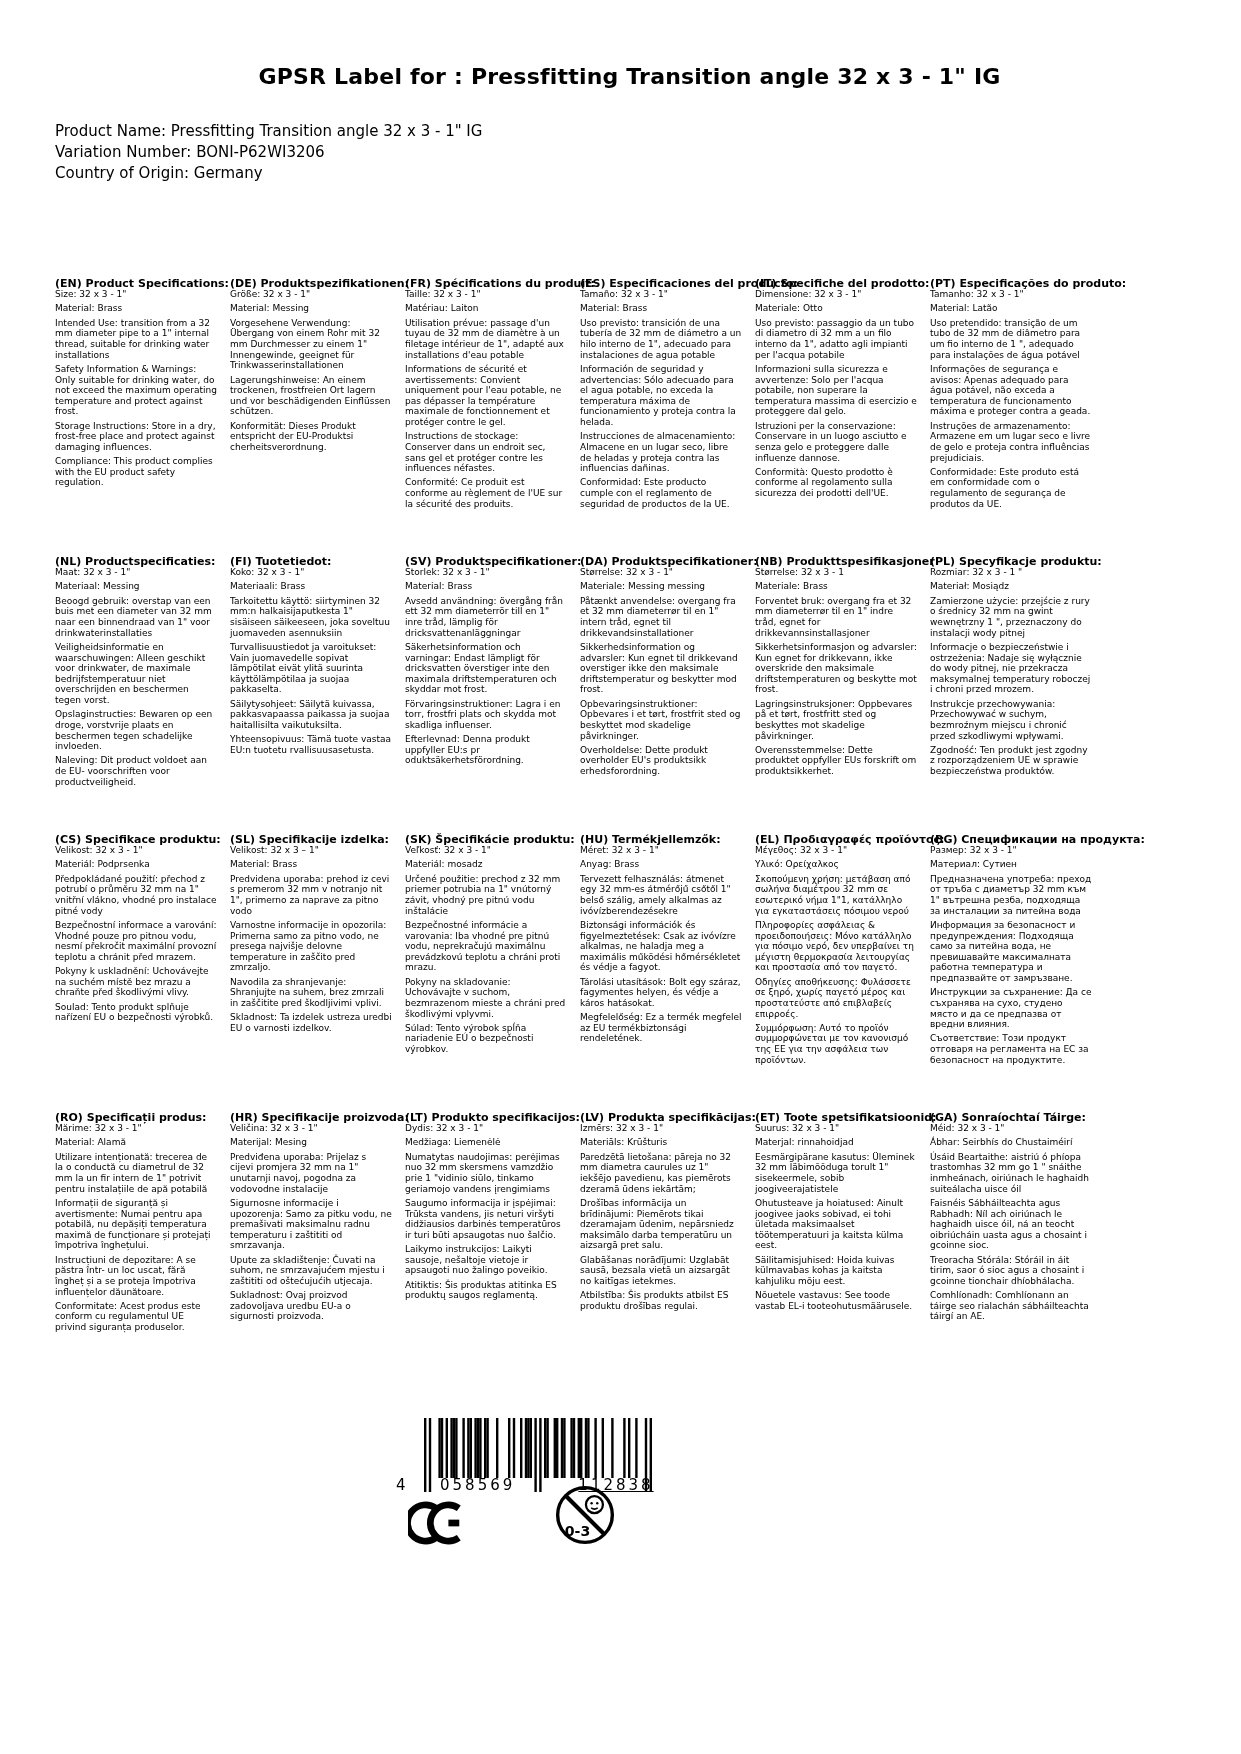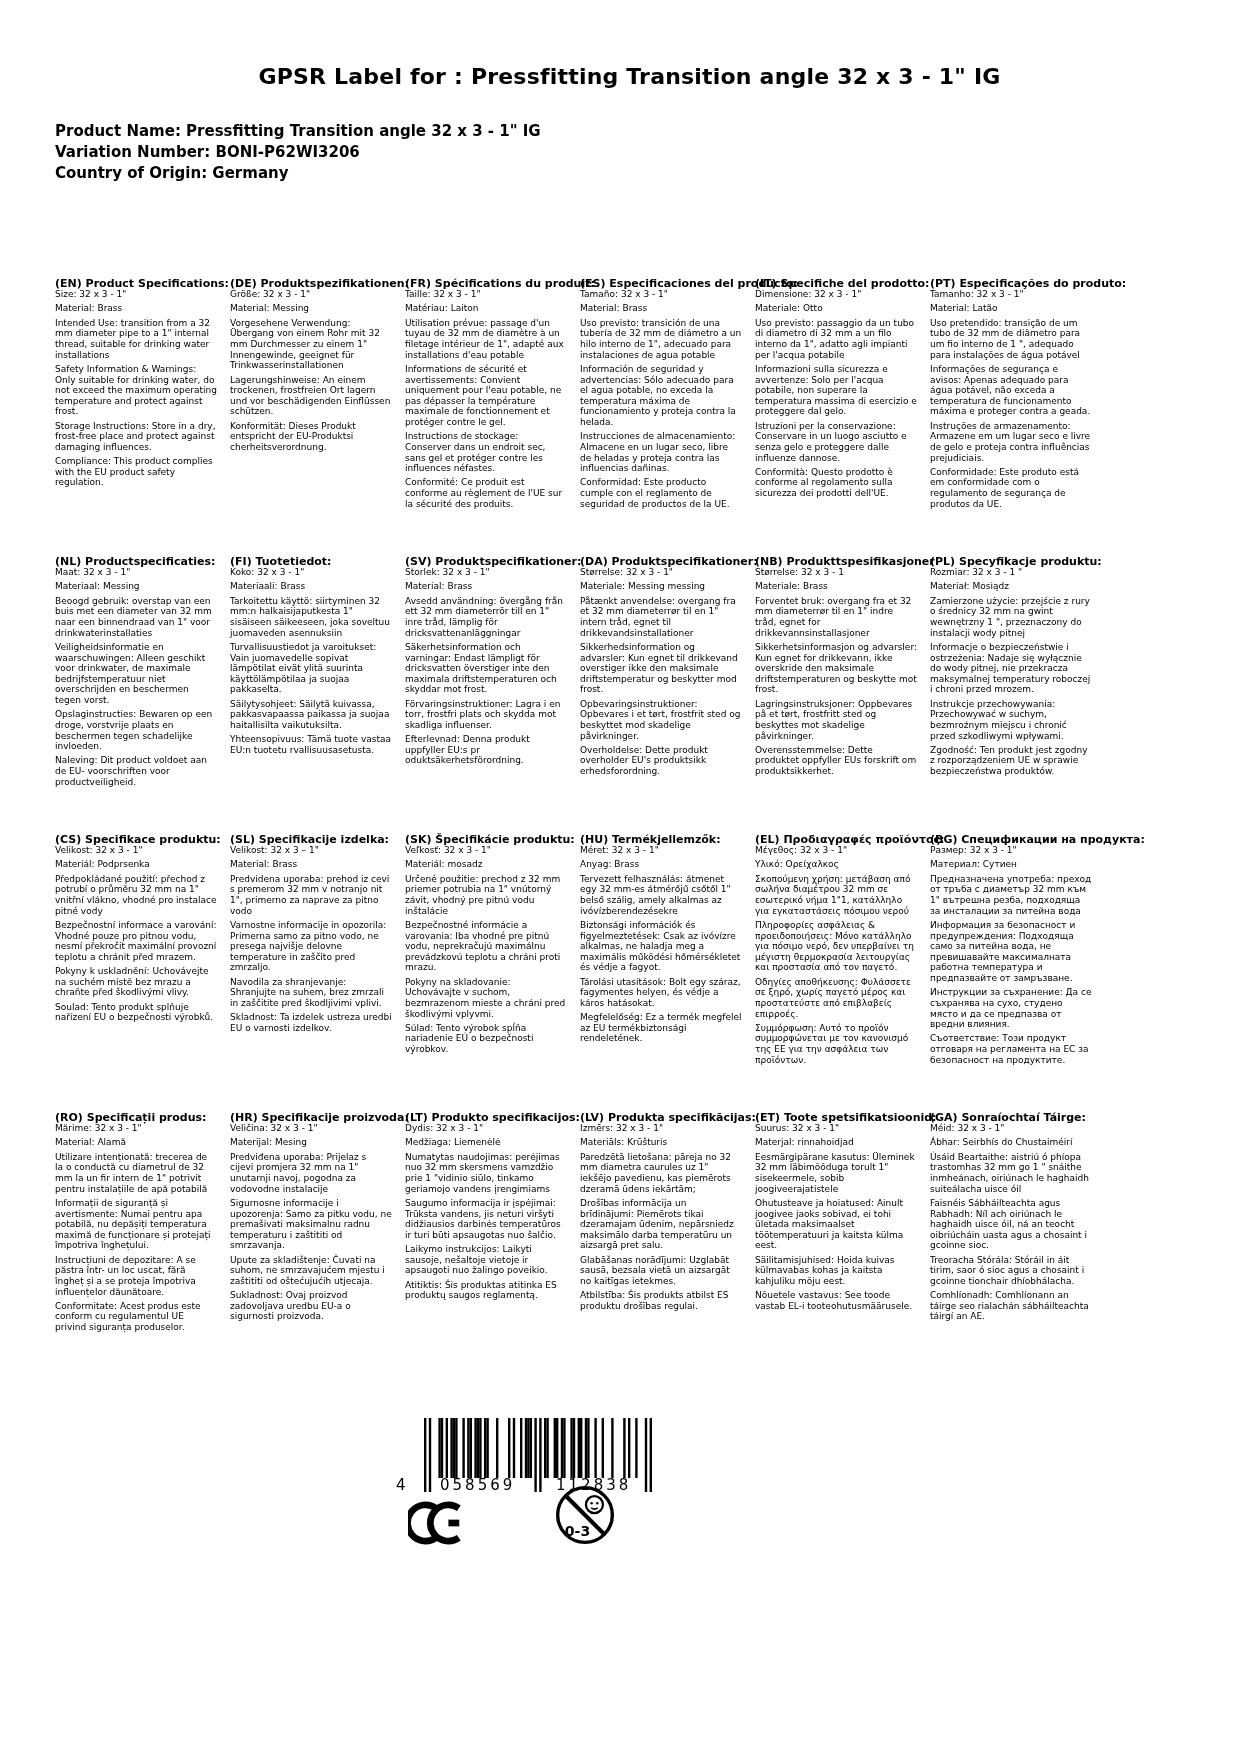--- a/index.html
+++ b/index.html
@@ -1,34 +1,34 @@
 <!DOCTYPE html>
 <html><head>
 <meta charset="utf-8">
 <style>
   html,body{margin:0;padding:0;background:#fff;}
   .page{position:relative;width:1241px;height:1754px;background:#ffffff;color:#000;
         font-family:"DejaVu Sans",sans-serif;overflow:hidden;}
   .title{position:absolute;top:55px;left:0;width:100%;text-align:center;
          font-size:22px;font-weight:bold;margin:9px;letter-spacing:0.2px;}
   .product-info{position:absolute;left:55px;top:121px;font-size:15px;line-height:21.2px;}
-  .pf-row .label{font-weight:bold;}
-  .pf-row .value{font-weight:bold;}
+  .pf-row .label{font-weight:normal;}
+  .pf-row .value{font-weight:normal;}
   .grid{position:absolute;left:55px;top:278px;display:grid;
         grid-template-columns:repeat(6,175px);grid-auto-rows:278px;}
   .block{font-size:9px;line-height:10.6px;padding-right:13px;}
   .block h3{font-size:11px;line-height:11px;margin:0;font-weight:bold;white-space:nowrap;}
   .block p{margin:0 0 3.8px 0;}
   
   .barcode-wrap{position:absolute;left:392px;top:1418px;width:270px;height:84px;}
   .barcode-wrap svg{position:absolute;left:32px;top:0;}
   .bc-digit{position:absolute;font-size:15px;line-height:16px;color:#000;}
   .bc-sys{left:4px;top:59px;}
   .bc-left{left:48px;top:59px;width:98px;letter-spacing:3px;}
-  .bc-right{left:164px;top:59px;width:98px;text-align:left;letter-spacing:3px;}
+  .bc-right{left:175px;top:59px;width:98px;text-align:center;letter-spacing:3px;text-decoration:underline;}
   .ce-mark{position:absolute;left:408px;top:1499px;}
   .age-warning{position:absolute;left:552px;top:1482px;text-align:right;}
 </style>
 </head>
 <body>
 
 <div class="page">
 
   <h1 class="title">GPSR Label for : Pressfitting Transition angle 32 x 3 - 1" IG</h1>
 

